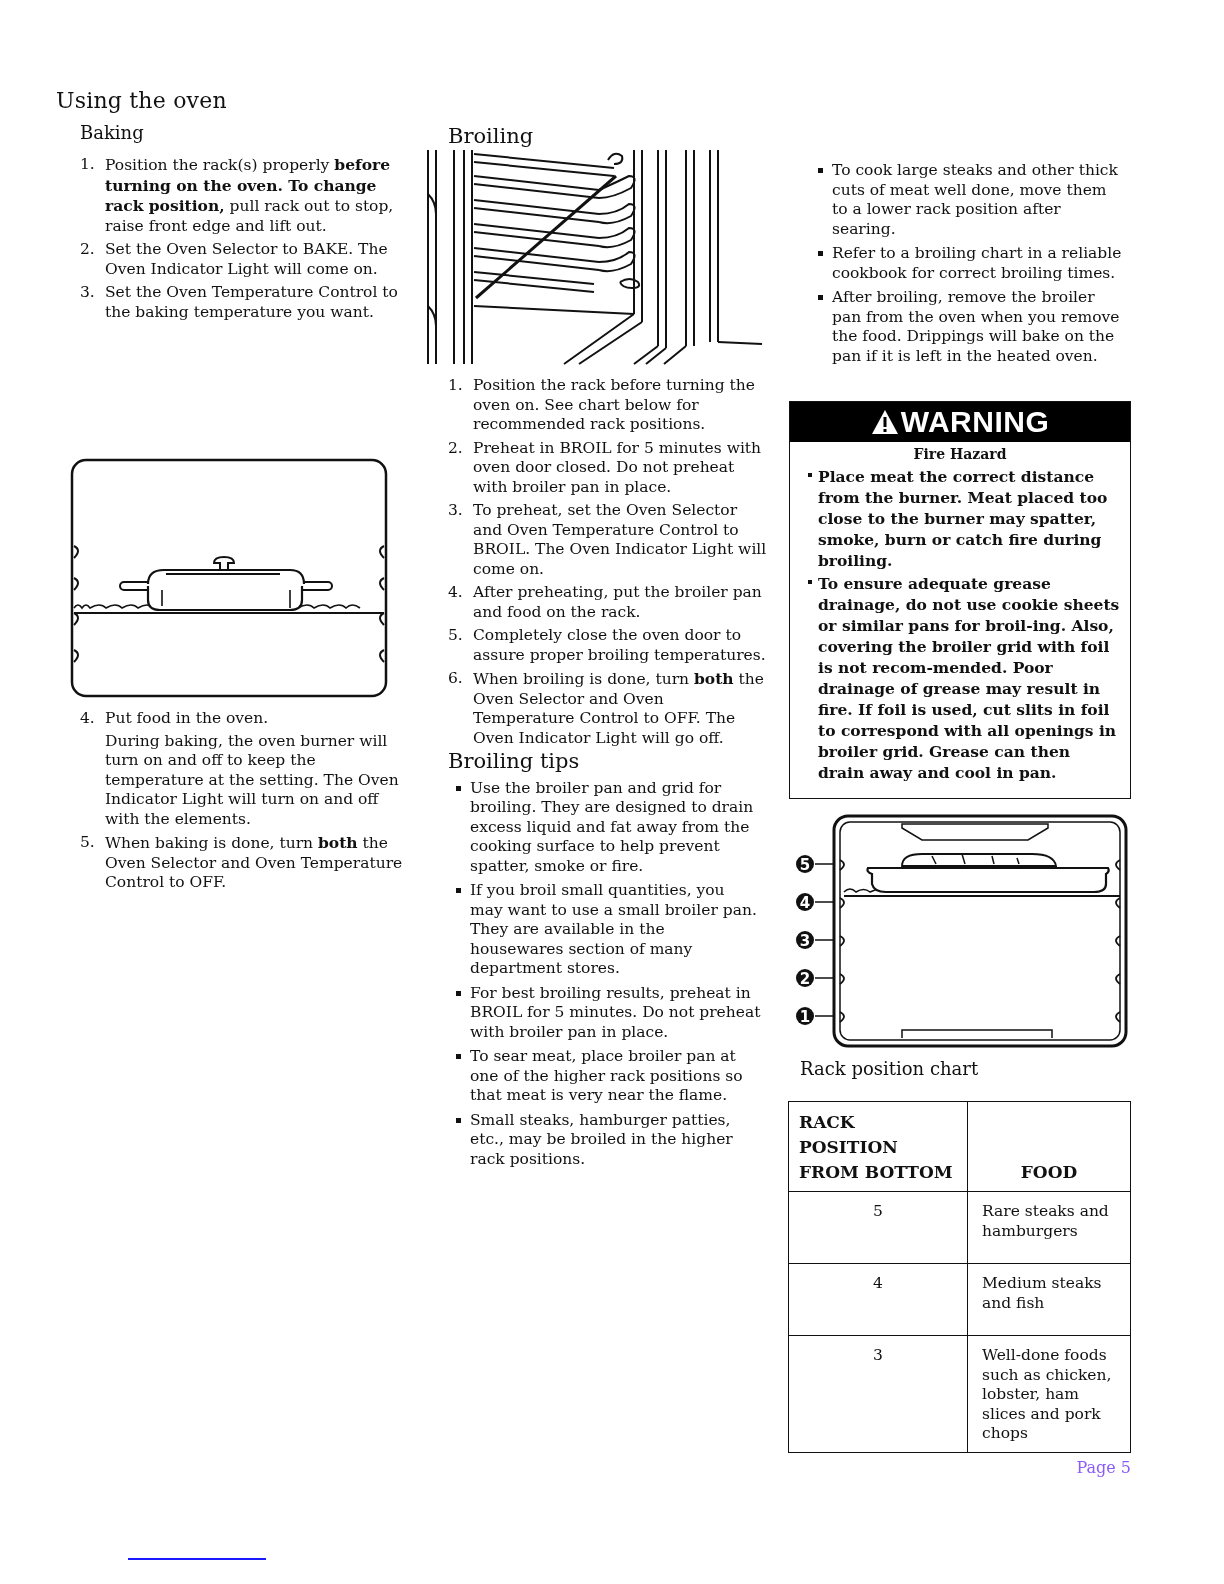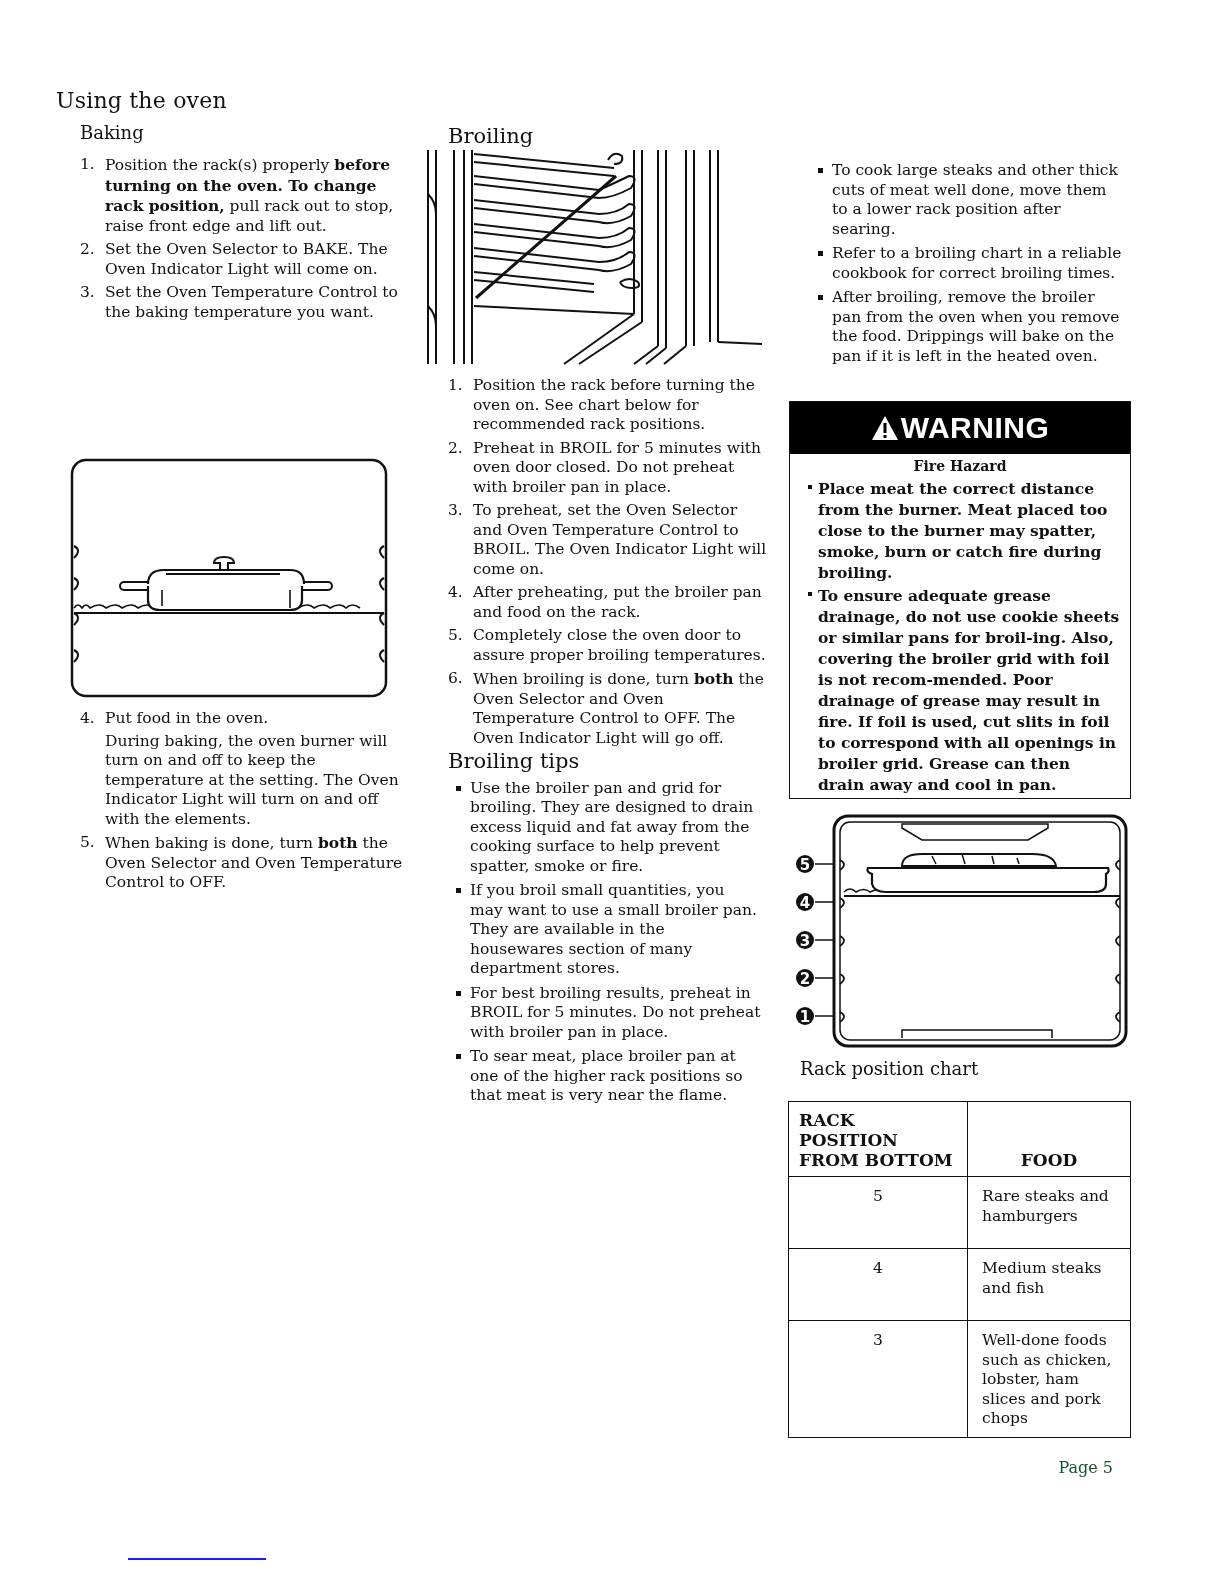--- a/index.html
+++ b/index.html
@@ -12,34 +12,34 @@
   .col { position: absolute; font-size: 15.5px; line-height: 19.5px; }
   ol.steps { list-style: none; margin: 0; padding: 0; }
   ol.steps li { position: relative; padding-left: 25px; margin-bottom: 4px; }
   ol.steps li .num { position: absolute; left: 0; top: 0; }
   ol.steps li p { margin: 0 0 3px 0; }
   ul.tips { list-style: none; margin: 7px; padding: 0; }
   ul.tips li { position: relative; padding-left: 15px; margin-bottom: 5px; }
   ul.tips li::before { content: ""; position: absolute; left: 1px; top: 7px; width: 5px; height: 5px; background: #111; }
   b.bld { font-weight: bold; }
   .warn-box { position: absolute; left: 789px; top: 401px; width: 340px; height: 396px; border: 1.5px solid #111; }
-  .warn-head { background: #000; color: #fff; height: 52px; display: flex; align-items: center; justify-content: center;
+  .warn-head { background: #000; color: #fff; height: 40px; display: flex; align-items: center; justify-content: center;
                font-family: "Liberation Sans", "DejaVu Sans", sans-serif; font-weight: bold; font-size: 30px; letter-spacing: 0.5px; }
   .warn-head svg { margin-right: 2px; }
   .warn-sub { text-align: center; font-weight: bold; font-size: 14px; margin-top: 4px; }
   .warn-list { list-style: none; margin: 4px 0 0 0; padding: 0 10px 0 18px; font-weight: bold; font-size: 15.5px; line-height: 21px; }
   .warn-list li { position: relative; padding-left: 10px; margin-bottom: 2px; }
   .warn-list li::before { content: ""; position: absolute; left: 0; top: 7px; width: 4px; height: 4px; background: #111; }
   table.rack { position: absolute; left: 788px; top: 1101px; width: 343px; border-collapse: collapse; font-size: 15.5px; line-height: 19.5px; }
   table.rack th, table.rack td { border: 1.5px solid #111; vertical-align: top; }
-  table.rack th { font-weight: bold; text-align: left; font-size: 17px; line-height: 20px; padding: 8px 10px 6px 10px; }
+  table.rack th { font-weight: bold; text-align: left; font-size: 17px; line-height: 25px; padding: 8px 10px 6px 10px; }
   table.rack th.food { text-align: center; vertical-align: bottom; }
   table.rack td.pos { text-align: center; width: 176px; padding-top: 10px; height: 60px; }
   table.rack td.food { padding: 10px 8px 8px 14px; }
-  .page-num { right: 111px; top: 1458px; font-size: 16px; color: #14532d; }
+  .page-num { right: 93px; top: 1458px; font-size: 16px; color: #8b5cf6; }
   .blue-line { left: 128px; top: 1558px; width: 138px; height: 2px; background: #1a1aff; }
 </style>
 </head>
 <body>
 
 <div class="abs page-title">Using the oven</div>
 
 <div class="abs h2" style="left:80px; top:122px;">Baking</div>
 
 <div class="col" style="left:80px; top:155px; width:330px;">
@@ -182,20 +182,21 @@
       <span class="num">6.</span>
       <p><span>When broiling is done, turn </span><b class="bld">both</b><span> the Oven Selector and Oven Temperature Control to OFF. The Oven Indicator Light will go off.</span></p>
     </li>
   </ol>
   <div class="h2b" style="margin: 2px 0 2px 0;">Broiling tips</div>
   <ul class="tips">
     <li>Use the broiler pan and grid for broiling. They are designed to drain excess liquid and fat away from the cooking surface to help prevent spatter, smoke or fire.</li>
     <li>If you broil small quantities, you may want to use a small broiler pan. They are available in the housewares section of many department stores.</li>
     <li>For best broiling results, preheat in BROIL for 5 minutes. Do not preheat with broiler pan in place.</li>
     <li>To sear meat, place broiler pan at one of the higher rack positions so that meat is very near the flame.</li>
+    <li>Small steaks, hamburger patties, etc., may be broiled in the higher rack positions.</li>
   </ul>
 </div>
 
 <div class="col" style="left:810px; top:154px; width:320px;">
   <ul class="tips">
     <li>To cook large steaks and other thick cuts of meat well done, move them to a lower rack position after searing.</li>
     <li>Refer to a broiling chart in a reliable cookbook for correct broiling times.</li>
     <li>After broiling, remove the broiler pan from the oven when you remove the food. Drippings will bake on the pan if it is left in the heated oven.</li>
   </ul>
 </div>

